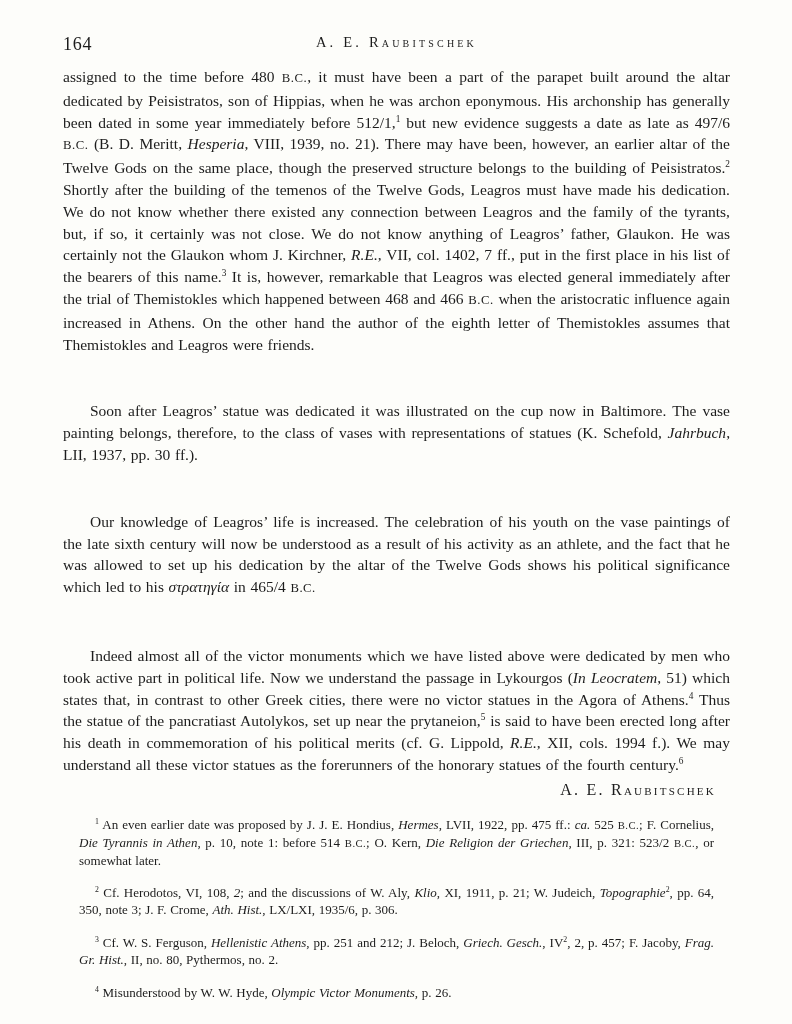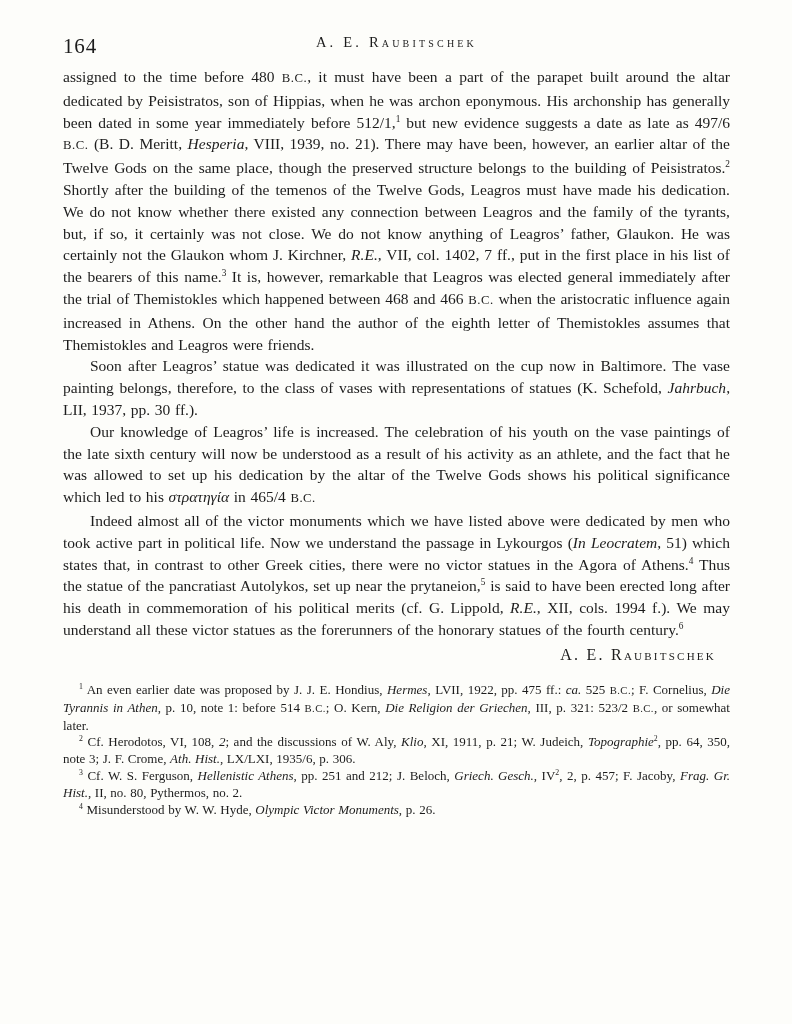--- a/index.html
+++ b/index.html
@@ -20,59 +20,59 @@
   }
   .header {
     position: relative;
     height: 22px;
     margin-bottom: 10px;
   }
   .page-num {
     position: absolute;
     left: 0;
     top: 0;
-    font-size: 21px;
+    font-size: 18px;
     letter-spacing: 0.04em;
   }
   .running-head {
     text-align: center;
     font-size: 14.5px;
     font-variant: small-caps;
     letter-spacing: 0.22em;
   }
   .body-text p {
     margin: 0;
     font-size: 15.5px;
     line-height: 21.8px;
     text-align: justify;
     word-spacing: 0.05em;
     font-family: Liberation Serif, serif;
   }
-  .body-text p.indent { text-indent: 27px; }
+  .body-text p.indent { text-indent: 27px; margin-top: 45px; }
   .body-text p.no-indent { text-indent: 0; }
   .i { font-style: italic; }
   .sc { font-size: 0.82em; letter-spacing: 0.04em; }
   sup {
     font-size: 0.6em;
     line-height: 0;
     vertical-align: super;
   }
   .signature {
     text-align: right;
     font-size: 16px;
     font-variant: small-caps;
     letter-spacing: 0.14em;
     margin-top: 5px;
     margin-right: 14px;
   }
   .footnotes {
     margin-top: 18px;
   }
   .footnotes p {
-    margin: 0;
+    margin: 16px;
     font-size: 13px;
     line-height: 16.9px;
     text-align: justify;
     text-indent: 16px;
     word-spacing: 0.03em;
   }
 </style>
 </head>
 <body>
 

